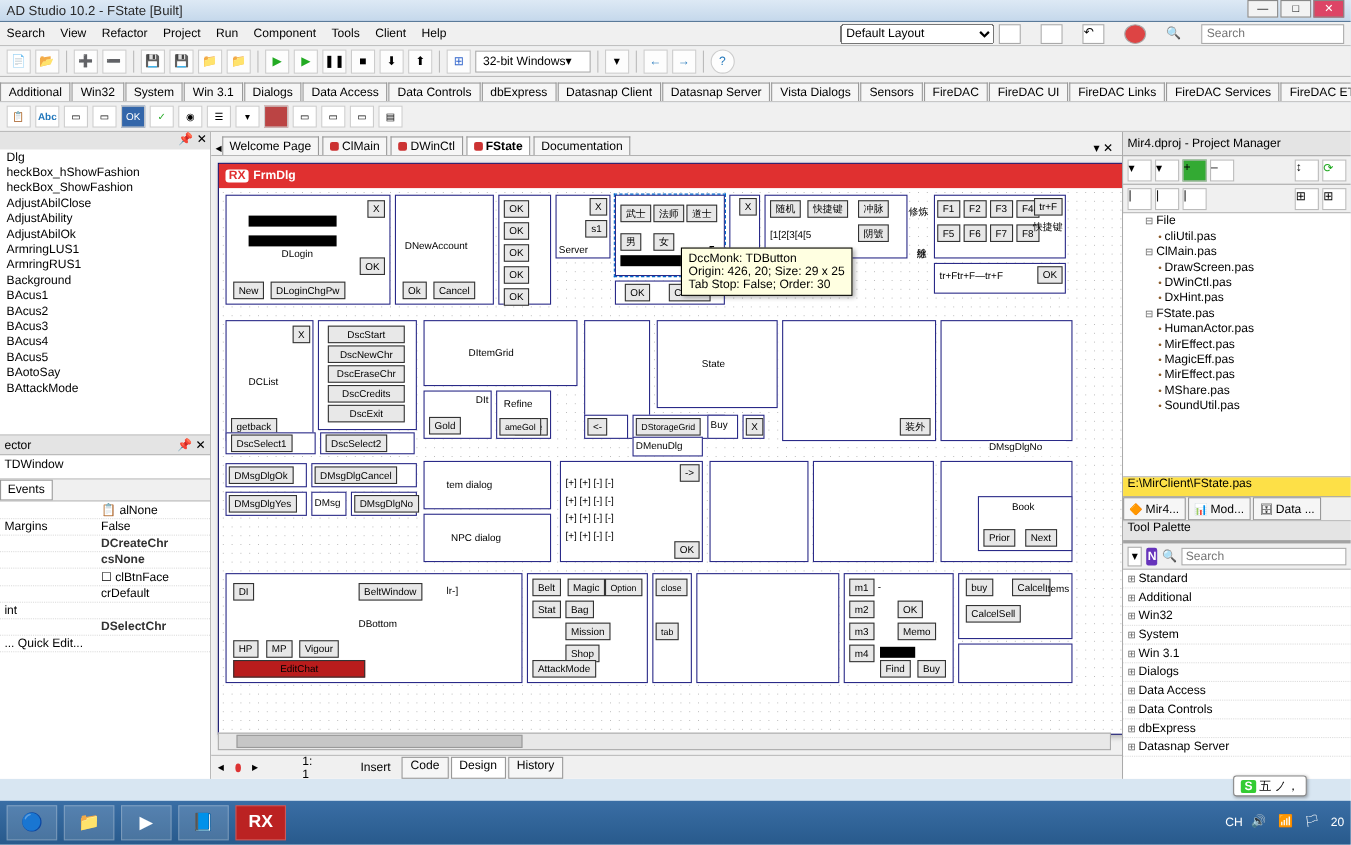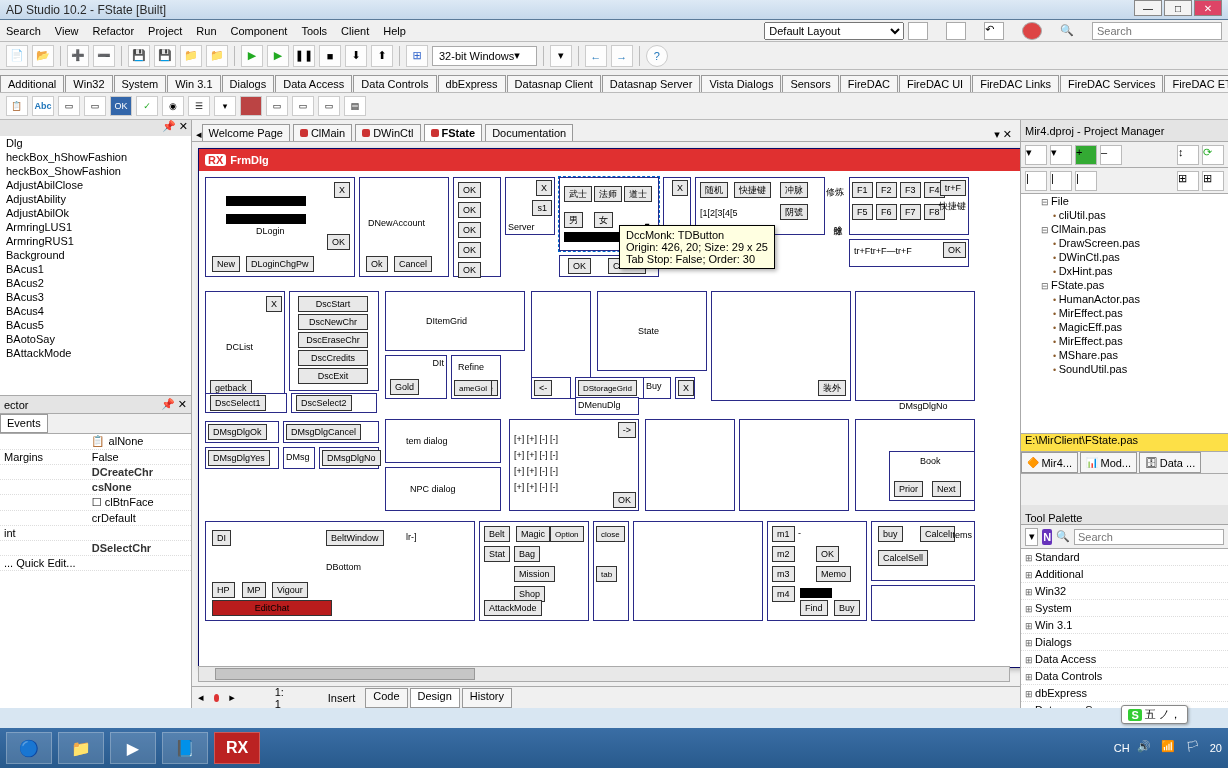--- a/index.html
+++ b/index.html
@@ -69,21 +69,21 @@
 .pm-tb { height:26px; display:flex; align-items:center; gap:3px; padding:0 4px; border-bottom:1px solid #aaa; }
 .pm-tb .tbb { width:22px; height:20px; border:1px solid #bbb; background:#fff; }
 .pm-tree { flex:0 0 240px; background:#fff; overflow:auto; border-bottom:1px solid #aaa; }
 .pm-tree .node { padding:1px 0 1px 20px; white-space:nowrap; cursor:pointer; }
 .pm-tree .node::before { content:"⊟ "; color:#666; font-size:9px; }
 .pm-tree .node.leaf { padding-left:32px; }
 .pm-tree .node.leaf::before { content:"• "; color:#8a5a2a; }
 .pm-path { height:18px; background:#fde047; padding:0 4px; border-bottom:1px solid #aaa; }
 .pm-minitab { height:22px; display:flex; border-bottom:1px solid #aaa; }
 .pm-minitab .mt { border:1px solid #999; padding:2px 5px; background:#f6f6f6; margin-right:2px; font-size:10px; display:flex; gap:2px; align-items:center; }
-.pal-hdr { height:20px; background:#e4e4e4; padding:0 4px; border-bottom:1px solid #a3a3a3; display:flex; align-items:flex-end;margin-top:31px; }
+.pal-hdr { height:20px; background:#e4e4e4; padding:0 4px; border-bottom:3px solid #a3a3a3; display:flex; align-items:flex-start; }
 .pal-srch { height:24px; display:flex; align-items:center; padding:0 4px; gap:4px; border-bottom:1px solid #aaa; }
 .pal-srch input { flex:1; height:16px; border:1px solid #aaa; padding:0 3px; }
 .pal-list { flex:1; background:#fff; overflow:auto; }
 .pal-list .cat { padding:2px 4px; border-bottom:1px dotted #ddd; cursor:pointer; }
 .pal-list .cat::before { content:"⊞ "; color:#666; font-size:9px; }
 
 .taskbar { position:absolute; left:0; right:0; bottom:0; height:40px; background:linear-gradient(#3a6ea5,#285a8c); display:flex; align-items:center; padding:0 6px; gap:6px; }
 .taskbtn { width:46px; height:32px; background:rgba(255,255,255,.15); border:1px solid rgba(255,255,255,.25); display:flex; align-items:center; justify-content:center; color:#fff; font-size:16px; cursor:pointer; }
 .tray { margin-left:auto; display:flex; gap:8px; color:#fff; align-items:center; }
 .tray .ic { width:16px; height:16px; }
@@ -211,20 +211,21 @@
       <div class="item">BAcus3</div>
       <div class="item">BAcus4</div>
       <div class="item">BAcus5</div>
       <div class="item">BAotoSay</div>
       <div class="item">BAttackMode</div>
     </div>
     <div class="sel-hdr">
         <span>ector</span>
         <span>📌 ✕</span>
       </div>
+    <div class="sel-body">TDWindow</div>
     <div class="ins-tabs">
         <div class="ins-tab">Events</div>
       </div>
     <div class="props">
       <div class="row">
           <span class="k"></span>
           <span class="v">📋 <span>alNone</span></span>
         </div>
       <div class="row">
           <span class="k">Margins</span>

